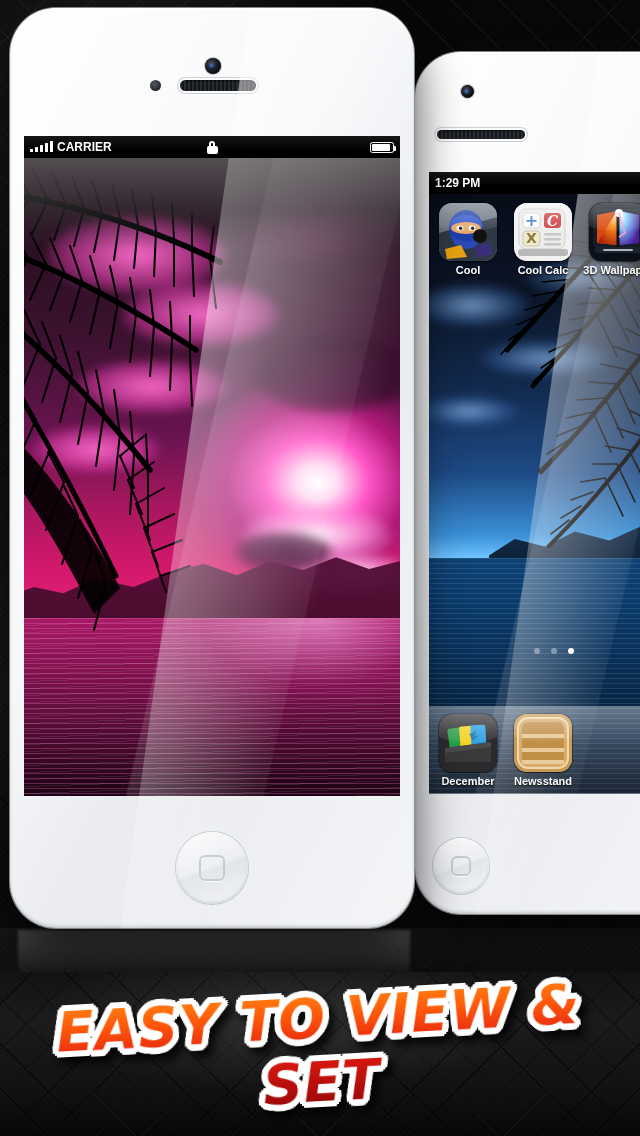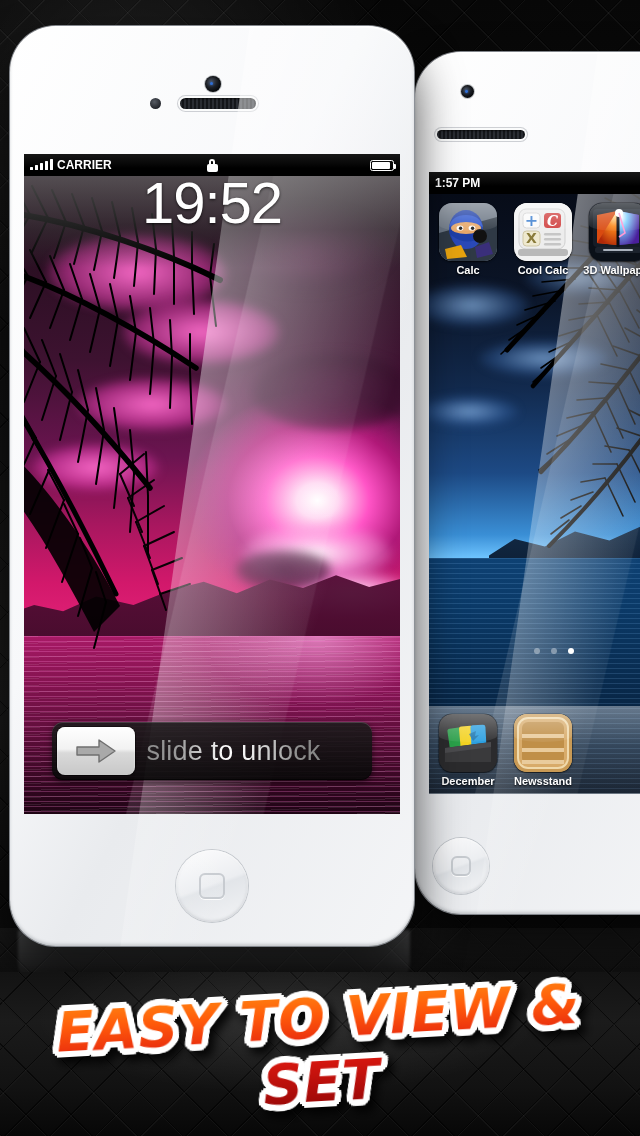--- a/index.html
+++ b/index.html
@@ -80,21 +80,21 @@
   }
 
   
   #phone-right { left:415px; top:52px; width:278px; height:862px; z-index:1; }
   #phone-right .screen {
     position:absolute; left:14px; top:120px; width:250px; height:622px;
     background:#000; overflow:hidden;
   }
 
   
-  #phone-left { left:10px; top:26px; width:404px; height:920px; z-index:3; }
+  #phone-left { left:10px; top:8px; width:404px; height:920px; z-index:3; }
   #phone-left .screen {
     position:absolute; left:14px; top:128px; width:376px; height:660px;
     background:#000; overflow:hidden;
   }
 
   
   .camera {
     position:absolute; border-radius:50%;
     background:radial-gradient(circle at 38% 34%, #4a4f58 0%, #1d2026 42%, #05070b 75%);
     box-shadow:0 0 0 1px rgba(140,145,152,.5), 0 1px 2px rgba(0,0,0,.5) inset;
@@ -458,21 +458,21 @@
                 <path d="M200 278 L218 314"></path>
                 <path d="M188 292 L206 330"></path>
               <path d="M176 306 L194 344"></path>
             </g>
           </g>
         </svg>
       </div>
 
       <div class="statusbar">
         <div class="sb-left">
-          <span style="font-size:12px;">1:57 PM</span>
+          <span style="font-size:12px;">1:29 PM</span>
         </div>
 
       </div>
 
       <div class="homegrid">
 
         <div class="appicon">
           <div class="tile ic-ninja">
             <svg viewBox="0 0 58 58" style="position:absolute; inset:0;">
               <rect width="58" height="58" fill="#6b7684"></rect>
@@ -483,21 +483,21 @@
               <ellipse cx="21" cy="25" rx="3.4" ry="2.6" fill="#fff"></ellipse>
               <ellipse cx="33" cy="25" rx="3.4" ry="2.6" fill="#fff"></ellipse>
               <circle cx="21.6" cy="25.2" r="1.7" fill="#1a1a1a"></circle>
               <circle cx="33.6" cy="25.2" r="1.7" fill="#1a1a1a"></circle>
               <path d="M12 32 q15 12 31 2 q-4 12 -16 12 q-12 0 -15 -14Z" fill="#2a49b8"></path>
               <circle cx="41" cy="33" r="7" fill="#111"></circle>
               <path d="M6 46 l16 -4 l6 12 l-20 2Z" fill="#e8a40f"></path>
               <path d="M36 44 l14 -5 l4 12 l-16 4Z" fill="#3a2f7a"></path>
             </svg>
           </div>
-          <div class="applabel">Calc</div>
+          <div class="applabel">Cool</div>
         </div>
 
         <div class="appicon">
           <div class="tile ic-calc">
             <svg viewBox="0 0 58 58" style="position:absolute; inset:0;">
               <rect width="58" height="58" rx="13" fill="#f2f2f2"></rect>
               <rect x="5" y="6" width="46" height="40" rx="7" fill="#ededed" stroke="#cfcfcf"></rect>
               <rect x="9" y="10" width="17" height="15" rx="3.5" fill="#fafafa" stroke="#d4d4d4"></rect>
               <text x="17.5" y="22.5" font-size="16" font-weight="bold" fill="#3c7fd0" text-anchor="middle" font-family="DejaVu Sans">+</text>
               <rect x="30" y="10" width="17" height="15" rx="3.5" fill="#d0403f"></rect>
@@ -746,31 +746,22 @@
         </div>
         <div class="sb-right">
           <span class="batt">
             <span class="fill"></span>
               <span class="cap"></span>
           </span>
         </div>
       </div>
 
       <div class="clockwrap">
-        <div class="clock-time">19:52</div>
       </div>
 
-      <div class="slider">
-        <div class="knob">
-          <svg class="arrow-glyph" viewBox="0 0 42 26">
-            <path d="M2 9 L24 9 L24 2 L40 13 L24 24 L24 17 L2 17 Z" fill="#a9a9a9" stroke="#6f6f6f" stroke-width="1.4" stroke-linejoin="round"></path>
-          </svg>
-        </div>
-        <div class="slide-text">slide to unlock</div>
-      </div>
 
       <div class="glass"></div>
     </div>
 
     <div class="home-btn" style="left:166px; bottom:24px; width:72px; height:72px;">
       <span class="sq" style="width:26px; height:26px;"></span>
     </div>
 
     <div class="shine"></div>
   </div>

